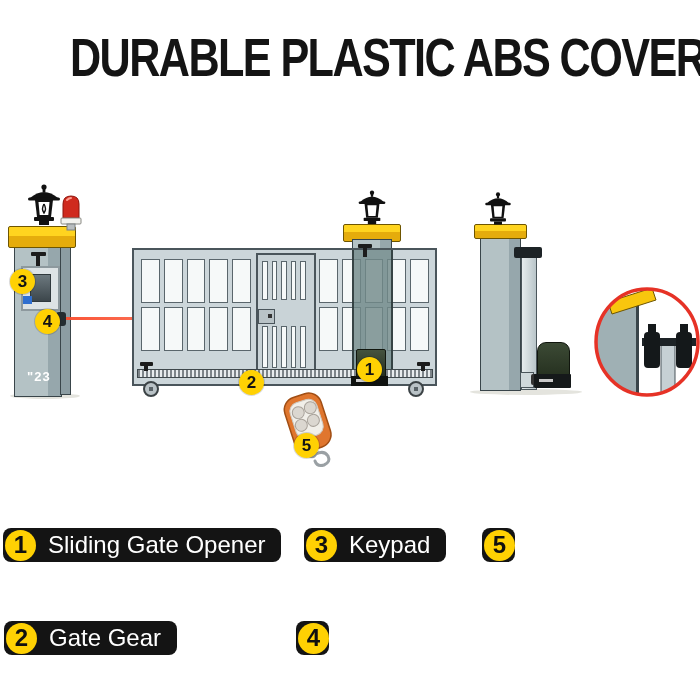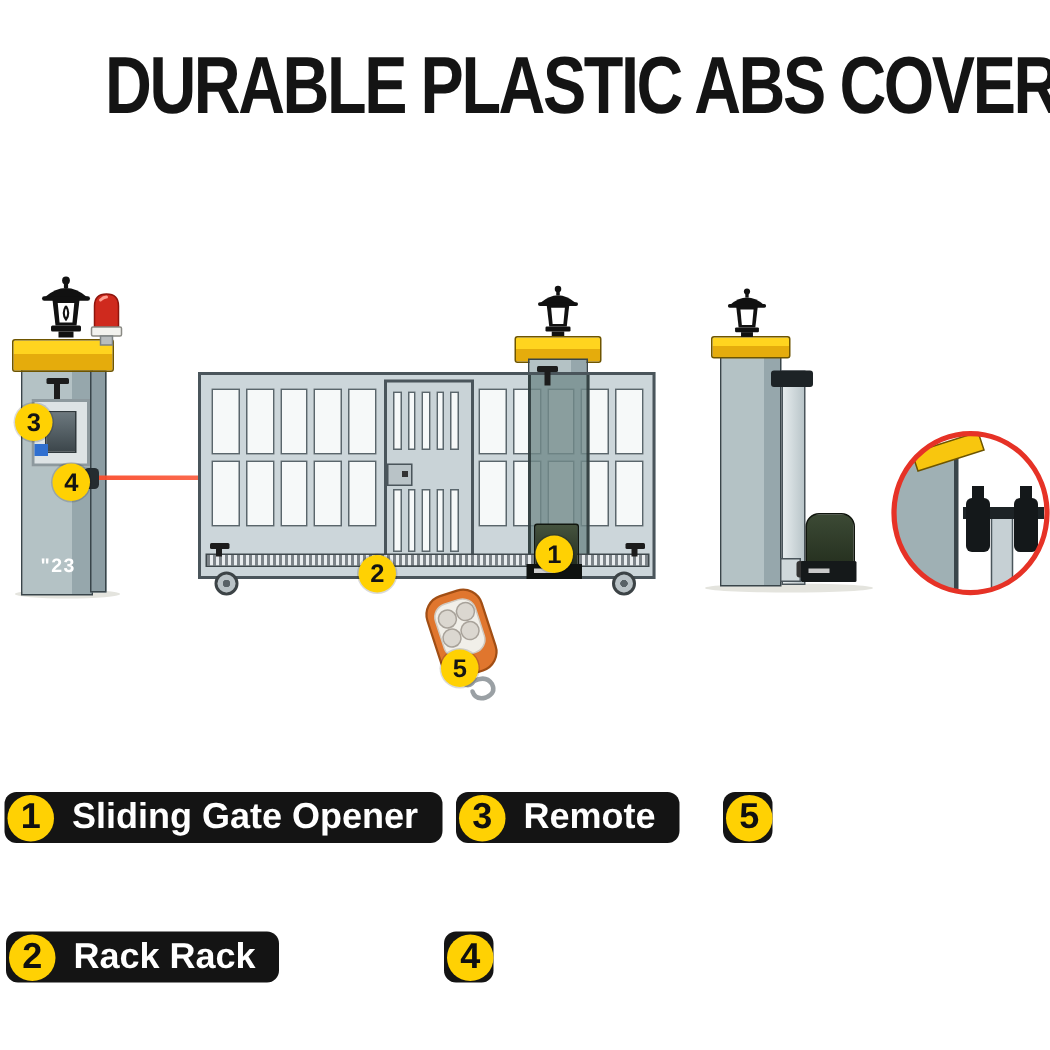--- a/index.html
+++ b/index.html
@@ -44,21 +44,21 @@
 
   
   .badge{width:25px;height:25px;border-radius:50%;background:#FFD103;color:#141414;
          display:flex;align-items:center;justify-content:center;font-size:17px;font-weight:bold;
          box-shadow:0 0 0 1px rgba(0,0,0,.15);z-index:30;}
 
   
   .pill{height:34px;background:#141414;border-radius:8px;display:inline-flex;align-items:center;color:#fff;}
   .pill .num{width:31px;height:31px;margin-left:2px;flex:0 0 31px;background:#FFD103;border-radius:50%;
              color:#101010;font-weight:bold;font-size:24px;display:flex;align-items:center;justify-content:center;}
-  .pill .label{margin:0 16px 0 12px;font-size:24px;white-space:nowrap;font-weight:bold;}
+  .pill .label{margin:0 16px 0 12px;font-size:24px;white-space:nowrap;}
 
   .marking{color:#fff;font-size:13px;font-weight:bold;letter-spacing:1px;}
 </style>
 </head>
 <body>
 
 <div id="canvas">
 
   <div class="abs title">DURABLE PLASTIC ABS COVER</div>
 
@@ -233,26 +233,26 @@
   <div class="abs badge" style="left:10px;top:269px;">3</div>
   <div class="abs badge" style="left:35px;top:309px;">4</div>
   <div class="abs badge" style="left:294px;top:433px;">5</div>
 
   <div class="abs pill" style="left:3px;top:528px;">
     <span class="num">1</span>
     <span class="label">Sliding Gate Opener</span>
   </div>
   <div class="abs pill" style="left:304px;top:528px;">
     <span class="num">3</span>
-    <span class="label">Remote</span>
+    <span class="label">Keypad</span>
   </div>
   <div class="abs pill" style="left:482px;top:528px;">
     <span class="num">5</span>
   </div>
   <div class="abs pill" style="left:4px;top:621px;">
     <span class="num">2</span>
-    <span class="label">Rack Rack</span>
+    <span class="label">Gate Gear</span>
   </div>
   <div class="abs pill" style="left:296px;top:621px;">
     <span class="num">4</span>
   </div>
 
 </div>
 
 </body></html>

